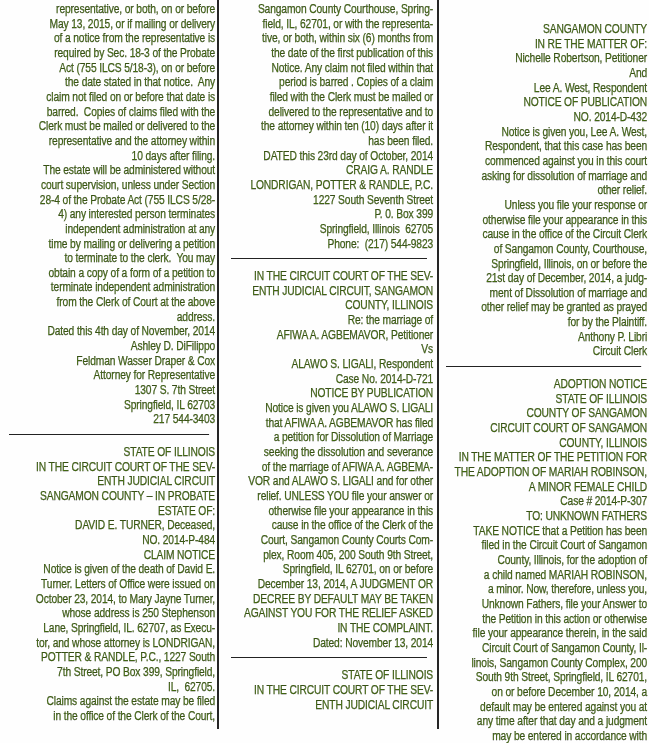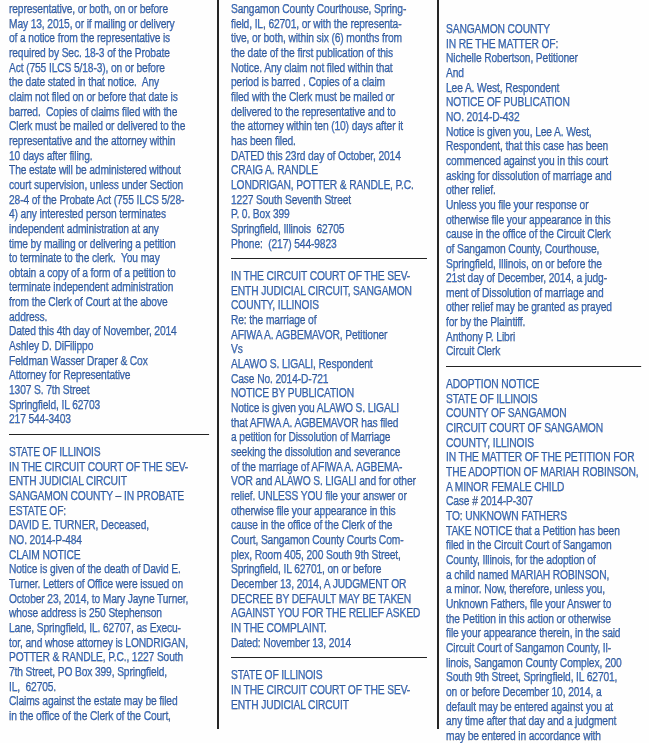--- a/index.html
+++ b/index.html
@@ -7,21 +7,22 @@
     padding: 0;
     background: #ffffff;
   }
   .page {
     position: relative;
     width: 649px;
     height: 743px;
     background: #fefefe;
     overflow: hidden;
     font-family: "Liberation Sans", sans-serif;
-    color: #3b82f6;
+    color: #4d7c0f;
+    text-align: right;
   }
   .col {
     position: absolute;
     top: 2px;
     overflow: visible;
   }
   #col1 { left: 9px;   width: 206px; }
   #col2 { left: 231px; width: 202px; }
   #col3 { left: 446px; width: 201px; margin-top: 20px; }
   .col-inner {

